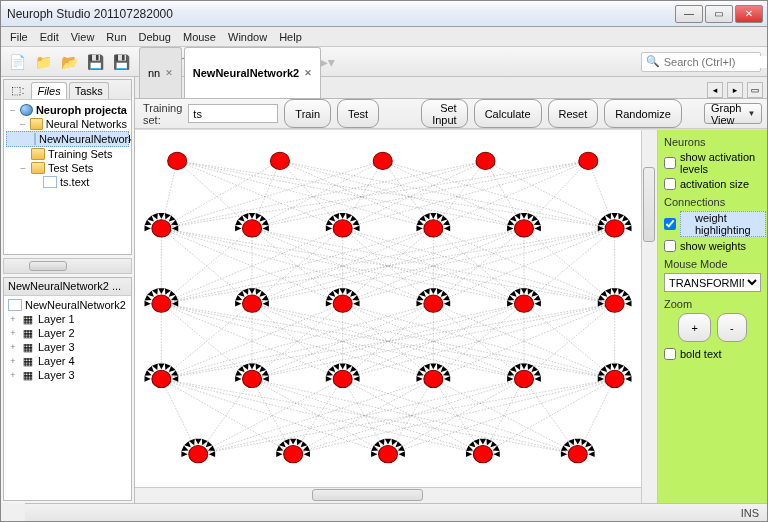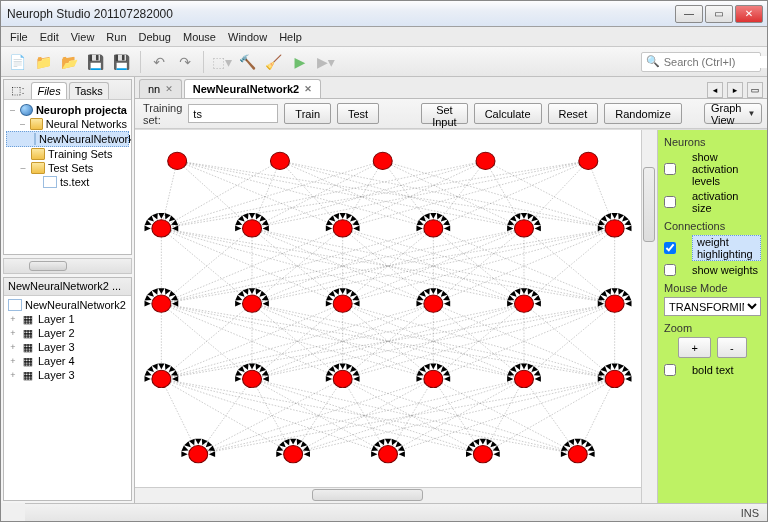--- a/index.html
+++ b/index.html
@@ -29,45 +29,45 @@
 .tree-row .ic{ width:14px; height:12px; display:inline-flex; align-items:center; justify-content:center;}
 .tree-row.sel { background:#cfe3fb; border:1px dotted #6a9ed8; }
 .ind1{padding-left:12px;} .ind2{padding-left:24px;}
 .leftcol .hscroll{ height:16px; background:linear-gradient(#f0f0f0,#e0e0e0); border:1px solid #c7c7c7; margin:1px 2px; display:flex; align-items:center;}
 .hscroll .thumb{ width:30%; height:10px; background:linear-gradient(#eee,#d4d4d4); border:1px solid #aaa; border-radius:3px; margin-left:20%;}
 .panel.outline { flex:1; min-height:0; display:flex; flex-direction:column;}
 .outline .hdr{ height:18px; background:linear-gradient(#eee,#e3e3e3); border-bottom:1px solid #ccc; padding: 2px 4px; font-size:11px;}
 .outline-body{ flex:1; overflow:auto; padding:2px;}
 .rightcol { flex:1; display:flex; flex-direction:column; min-width:0;}
 .editor-tabs { height: 22px; background:#ececec; border-bottom:1px solid #bbb; display:flex; align-items:flex-end; padding:0 4px; gap:2px;}
-.editor-tab { padding:3px 8px; border:1px solid #bbb; border-bottom:none; background:#e4e4e4; border-radius:3px 3px 0 0; display:flex; align-items:center; gap:5px; font-size:10px;}
+.editor-tab { padding:19px 8px; border:1px solid #bbb; border-bottom:none; background:#e4e4e4; border-radius:3px 3px 0 0; display:flex; align-items:center; gap:5px; font-size:10px;}
 .editor-tab.active{ background:#fff; font-weight:bold;}
 .editor-tab .x{ color:#777; font-size:9px;}
 .editor-tabs .spacer{flex:1;}
 .editor-tabs .wbtn{ width:16px;height:16px;border:1px solid #bbb;background:#eee;margin-left:2px;display:flex;align-items:center;justify-content:center;font-size:9px;}
 .ctrlbar { height: 30px; background:linear-gradient(#f6f6f6,#ececec); border-bottom:1px solid #ccc; display:flex; align-items:center; padding: 0 8px; gap: 6px;}
 .ctrlbar label{ color:#333; }
 .ctrlbar input[type=text]{ border:1px solid #b5b5b5; height:19px; padding: 0 4px;}
-.btn { height: 21px; padding: 0 10px; background:linear-gradient(#fdfdfd,#e6e6e6); border:1px solid #9e9e9e; border-radius:2px;}
+.btn { height: 29px; padding: 0 10px; background:linear-gradient(#fdfdfd,#e6e6e6); border:1px solid #9e9e9e; border-radius:9px;text-align:right;}
 .dropdown{ height:21px; border:1px solid #9e9e9e; border-radius:3px; display:flex; align-items:center; padding:0 6px; gap:6px; background:linear-gradient(#fdfdfd,#e6e6e6);}
 .dropdown .arr{ font-size:8px; color:#333;}
 .editor-area { flex:1; display:flex; min-height:0; background:#fff; border-top:1px solid #ddd;}
 .canvas-wrap { flex:1; position:relative; overflow:hidden; display:flex; flex-direction:column;}
 .canvas { flex:1; background:#fff; position:relative; overflow:hidden;}
 .canvas svg{ position:absolute; left:0; top:0; width:100%; height:100%;}
 .canvas-hscroll{ height:16px; background:#f0f0f0; border-top:1px solid #ccc; display:flex; align-items:center; position:relative;}
 .canvas-hscroll .thumb{ position:absolute; left:35%; width:22%; height:12px; top:1px; background:linear-gradient(#eee,#ddd); border:1px solid #aaa; border-radius:3px;}
 .vscroll{ width:16px; background:#f0f0f0; border-left:1px solid #ccc; display:flex; flex-direction:column; position:relative;}
 .vscroll .thumb{ position:absolute; top:10%; height:20%; width:12px; left:1px; background:linear-gradient(#eee,#ddd); border:1px solid #aaa; border-radius:3px;}
 .side-panel{ width:110px; border-left:1px solid #c7c7c7; background:#bef264; padding: 6px; display:flex; flex-direction:column; gap:6px; font-size:11px;}
 .side-panel .sec{ display:flex; flex-direction:column; gap:3px;}
 .side-panel .sec .t{ color:#333; }
-.chk{ display:flex; align-items:center; gap:16px;}
+.chk{ display:flex; align-items:center; gap:4px;}
 .chk input{ width:12px;height:12px;}
-.chk .hl{ background:#cfe3fb; border:1px dotted #6a9ed8; padding:0 4px;}
+.chk .hl{ background:#cfe3fb; border:1px dotted #6a9ed8; padding:0 14px;}
 .side-panel select{ width:100%; height:19px; border:1px solid #9e9e9e; background:#fff;}
 .zoombtns{ display:flex; gap:6px; justify-content:center;}
 .zoombtns .btn{ padding: 0 12px;}
 .statusbar { height:18px; background:linear-gradient(#f2f2f2,#e5e5e5); border-top:1px solid #c0c0c0; display:flex; align-items:center; padding: 0 8px; font-size:10px; color:#444;margin-left:24px;}
 .statusbar .r{ margin-left:auto;}
 .folder-ic{ width:12px;height:10px; background:linear-gradient(#fce79e,#f1c14a); border:1px solid #c99a2e; border-radius:1px;}
 .file-ic{ width:10px;height:12px; background:#fff; border:1px solid #9bbde0; position:relative;}
 .globe-ic{ width:12px;height:12px; border-radius:50%; background:radial-gradient(circle at 30% 30%, #a6d8ff, #3a7cc0); border:1px solid #356a9e;}
 </style>
 </head>

